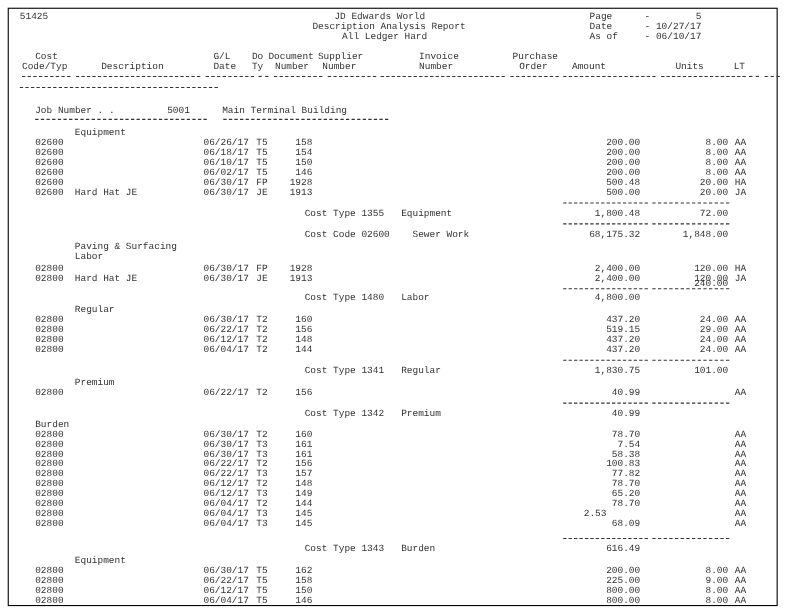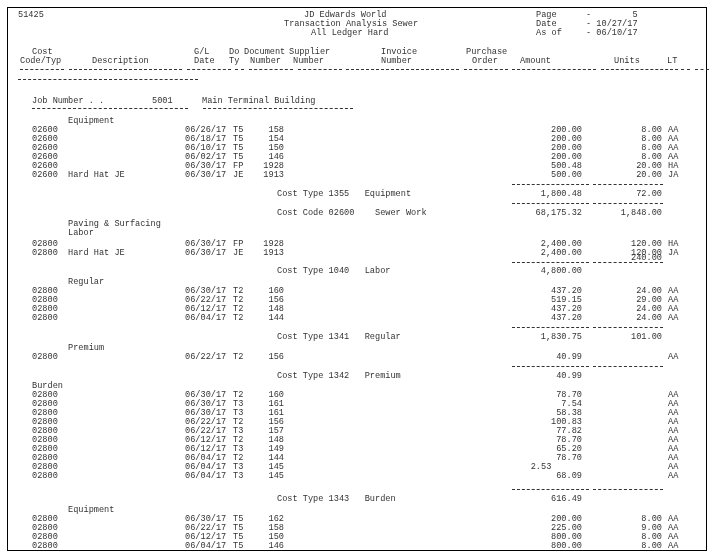--- a/index.html
+++ b/index.html
@@ -11,21 +11,21 @@
   .r{text-align:right;}
   .dash{position:absolute;height:0;border-top:1px dashed #333;}
 </style>
 </head>
 <body>
 
 <div class="frame"></div>
 
 <div class="t" style="left:18px;top:11px;">51425</div>
 <div class="t" style="left:304px;top:11px;">JD Edwards World</div>
-<div class="t" style="left:284px;top:20px;">Transaction Analysis Sewer</div>
+<div class="t" style="left:284px;top:20px;">Description Analysis Report</div>
 <div class="t" style="left:311px;top:29px;">All Ledger Hard</div>
 <div class="t" style="left:536px;top:11px;">Page</div>
 <div class="t" style="left:586px;top:11px;">-        5</div>
 <div class="t" style="left:536px;top:20px;">Date</div>
 <div class="t" style="left:586px;top:20px;">- 10/27/17</div>
 <div class="t" style="left:536px;top:29px;">As of</div>
 <div class="t" style="left:586px;top:29px;">- 06/10/17</div>
 
 <div class="t" style="left:32px;top:48px;">Cost</div>
 <div class="t" style="left:20px;top:57px;">Code/Typ</div>
@@ -140,21 +140,21 @@
     <div class="t" style="left:32px;top:249px;">02800</div>
     <div class="t" style="left:68px;top:249px;">Hard Hat JE</div>
     <div class="t" style="left:185px;top:249px;">06/30/17</div>
     <div class="t" style="left:233px;top:249px;">JE</div>
     <div class="t r" style="left:252px;top:249px;width:32px;">1913</div>
     <div class="t r" style="left:500px;top:249px;width:82px;">2,400.00</div>
     <div class="t r" style="left:590px;top:249px;width:72px;">120.00</div>
     <div class="t" style="left:668px;top:249px;">JA</div>
     <div class="dash" style="left:512px;top:262px;width:77px;"></div>
     <div class="dash" style="left:593px;top:262px;width:70px;"></div>
-    <div class="t" style="left:277px;top:267px;">Cost Type 1040   Labor</div>
+    <div class="t" style="left:277px;top:267px;">Cost Type 1480   Labor</div>
     <div class="t r" style="left:500px;top:267px;width:82px;">4,800.00</div>
     <div class="t r" style="left:590px;top:254px;width:72px;">240.00</div>
     <div class="t" style="left:68px;top:278px;">Regular</div>
     <div class="t" style="left:32px;top:287px;">02800</div>
     <div class="t" style="left:68px;top:287px;"></div>
     <div class="t" style="left:185px;top:287px;">06/30/17</div>
     <div class="t" style="left:233px;top:287px;">T2</div>
     <div class="t r" style="left:252px;top:287px;width:32px;">160</div>
     <div class="t r" style="left:500px;top:287px;width:82px;">437.20</div>
     <div class="t r" style="left:590px;top:287px;width:72px;">24.00</div>

